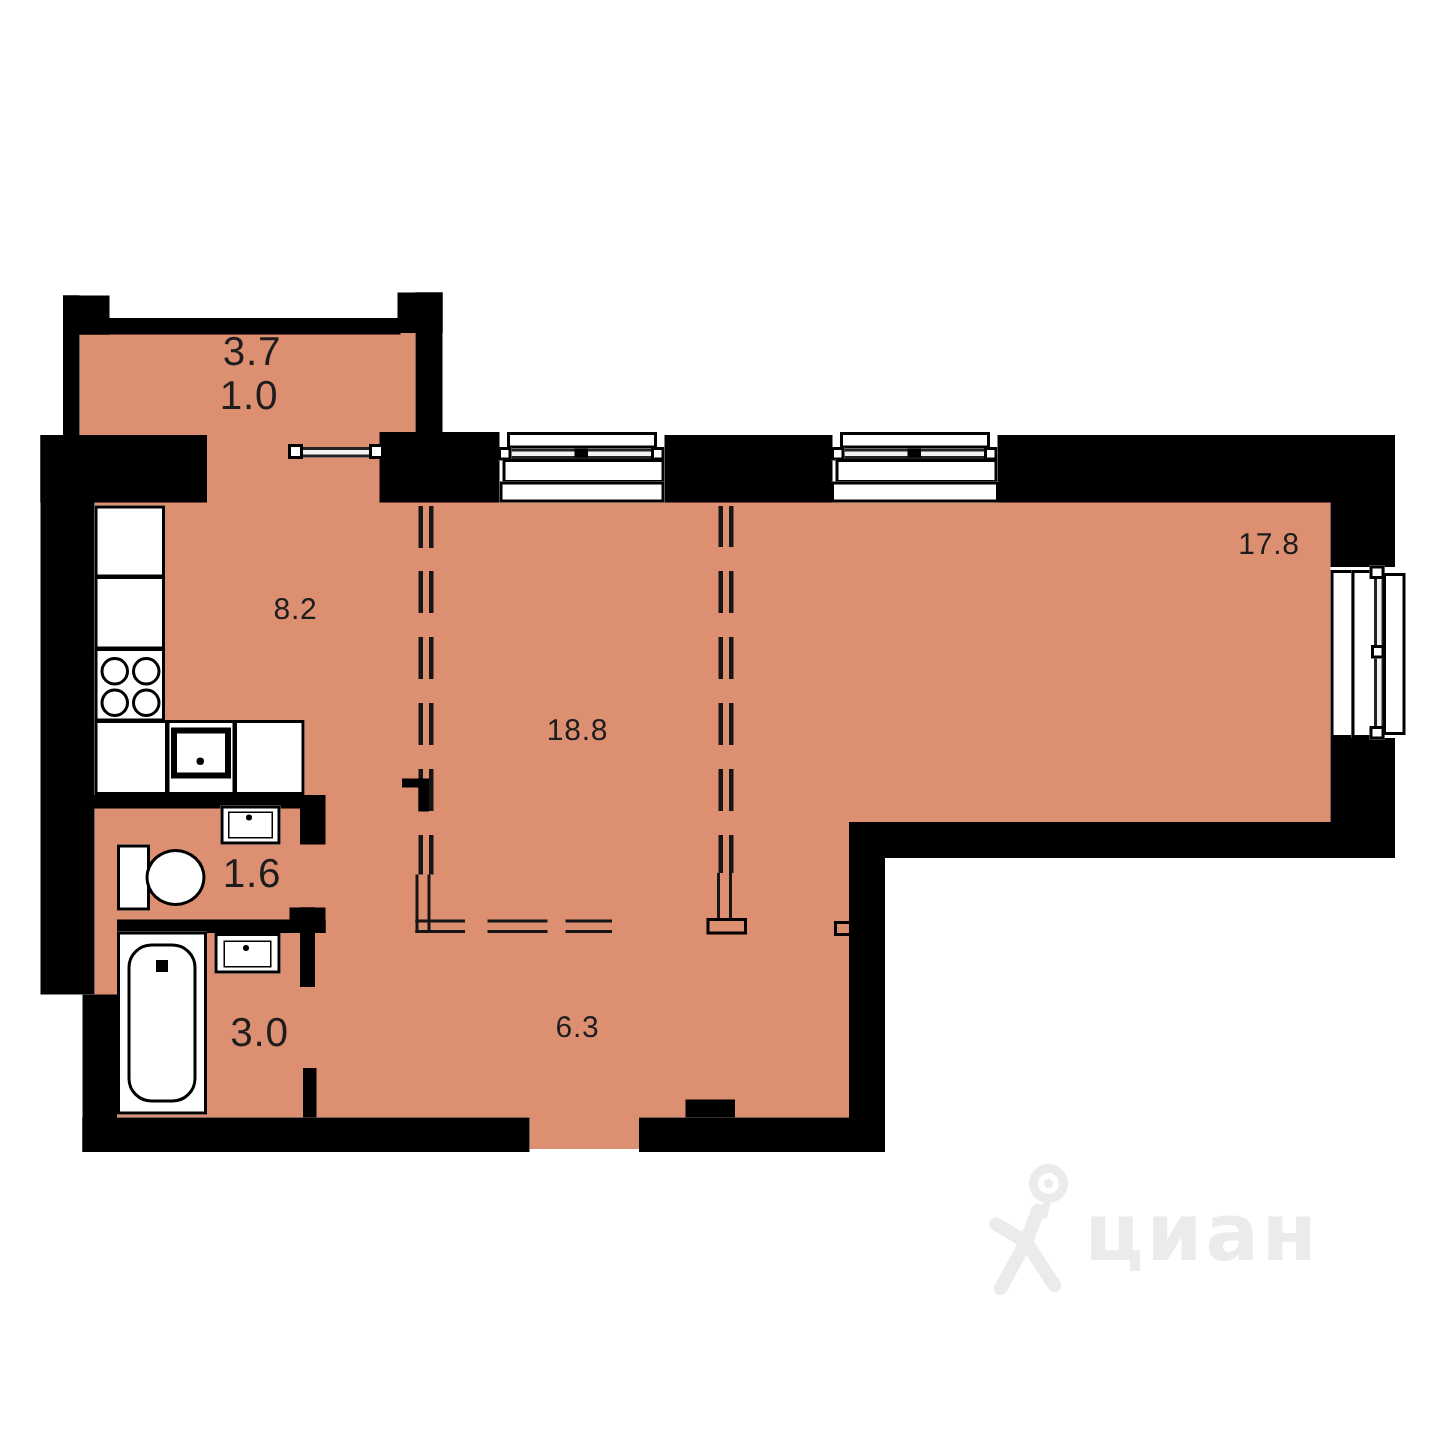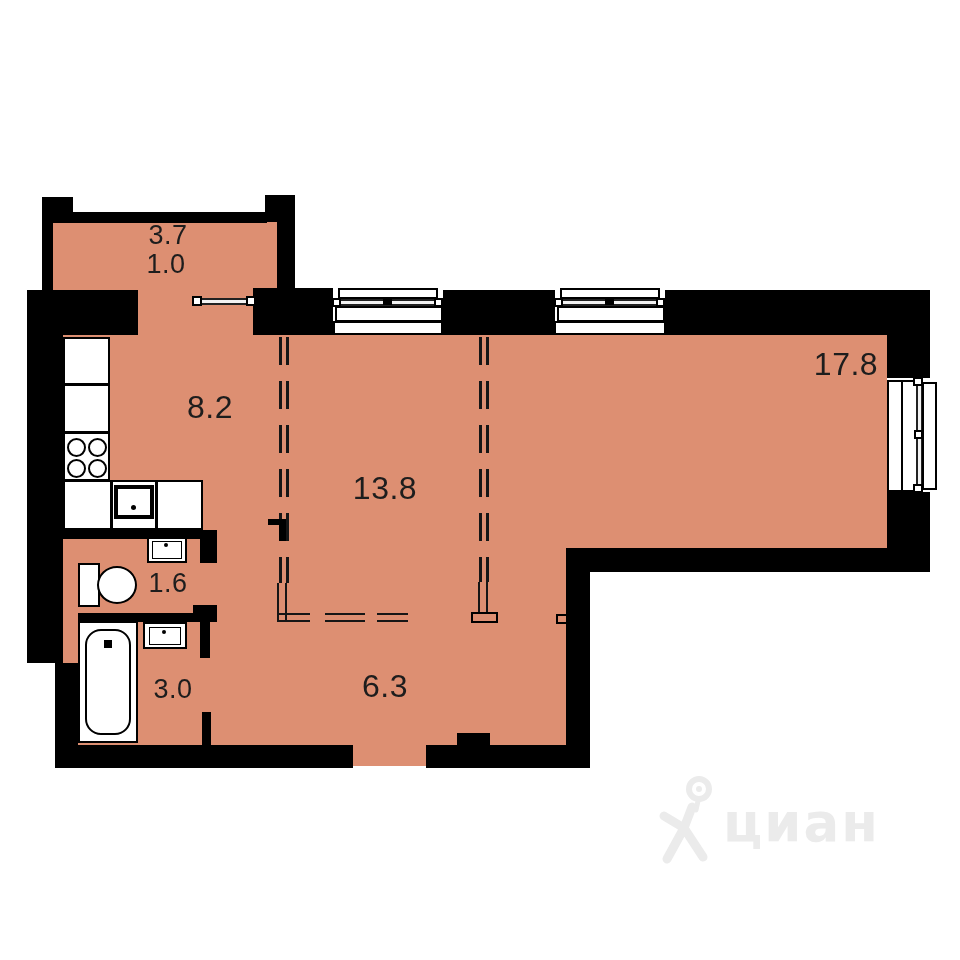--- a/index.html
+++ b/index.html
@@ -26,21 +26,21 @@
   .dhseg{position:absolute;height:9px;box-sizing:border-box;border-top:2.5px solid #161616;border-bottom:2.5px solid #161616;}
   .dvseg{position:absolute;width:10px;box-sizing:border-box;border-left:2.5px solid #161616;border-right:2.5px solid #161616;}
   .obox{position:absolute;box-sizing:border-box;border:2.5px solid #000;}
   
   .circ{position:absolute;background:#fff;border:2.5px solid #000;border-radius:50%;box-sizing:border-box;}
   .dot{position:absolute;background:#000;border-radius:50%;}
   .sqdot{position:absolute;background:#000;}
   
   .lbl{
     position:absolute;transform:translate(-50%,-50%);
-    font-size:32px;font-weight:500;letter-spacing:0.5px;color:var(--label,#1D1D1D);white-space:nowrap;
+    font-size:20px;font-weight:500;letter-spacing:0.5px;color:var(--label,#1D1D1D);white-space:nowrap;
   }
   .lbl.sm{font-size:27px;}
   
   .wm{position:absolute;left:655px;top:770px;width:270px;height:110px;color:var(--watermark,#EBEBEB);}
   .wm svg{position:absolute;left:0;top:0;}
   .wm .wm-text{
     position:absolute;left:68px;top:22px;font-size:53px;font-weight:700;letter-spacing:2px;
     font-family:"DejaVu Sans","Liberation Sans",sans-serif;
   }
 </style>
@@ -146,22 +146,22 @@
   <div class="sqdot" style="left:268px;top:519px;width:14px;height:6px"></div>
   <div class="sqdot" style="left:279px;top:519px;width:7px;height:22px"></div>
   <div class="dv" style="left:479px;top:337px;height:245px"></div>
   <div class="dv" style="left:486px;top:337px;height:245px"></div>
   <div class="dvseg" style="left:478px;top:582px;height:32px"></div>
   <div class="obox" style="left:471px;top:612px;width:27px;height:11px"></div>
   <div class="obox" style="left:556px;top:614px;width:13px;height:10px"></div>
 
   <div class="lbl sm" style="left:168px;top:235px">3.7</div>
   <div class="lbl sm" style="left:166px;top:264px">1.0</div>
-  <div class="lbl" style="left:210px;top:407px">8.2</div>
-  <div class="lbl" style="left:385px;top:488px">13.8</div>
+  <div class="lbl" style="left:197px;top:407px">8.2</div>
+  <div class="lbl" style="left:385px;top:488px">18.8</div>
   <div class="lbl" style="left:846px;top:364px">17.8</div>
   <div class="lbl sm" style="left:168px;top:583px">1.6</div>
   <div class="lbl sm" style="left:173px;top:689px">3.0</div>
   <div class="lbl" style="left:385px;top:686px">6.3</div>
 
   <div class="wm">
     <svg width="64" height="96" viewBox="0 0 64 96">
       <circle cx="44" cy="19" r="10" fill="none" stroke="currentColor" stroke-width="6"></circle>
       <circle cx="44" cy="19" r="3" fill="currentColor"></circle>
       <path d="M43 31 L41 40" stroke="currentColor" stroke-width="5" stroke-linecap="round" fill="none"></path>

